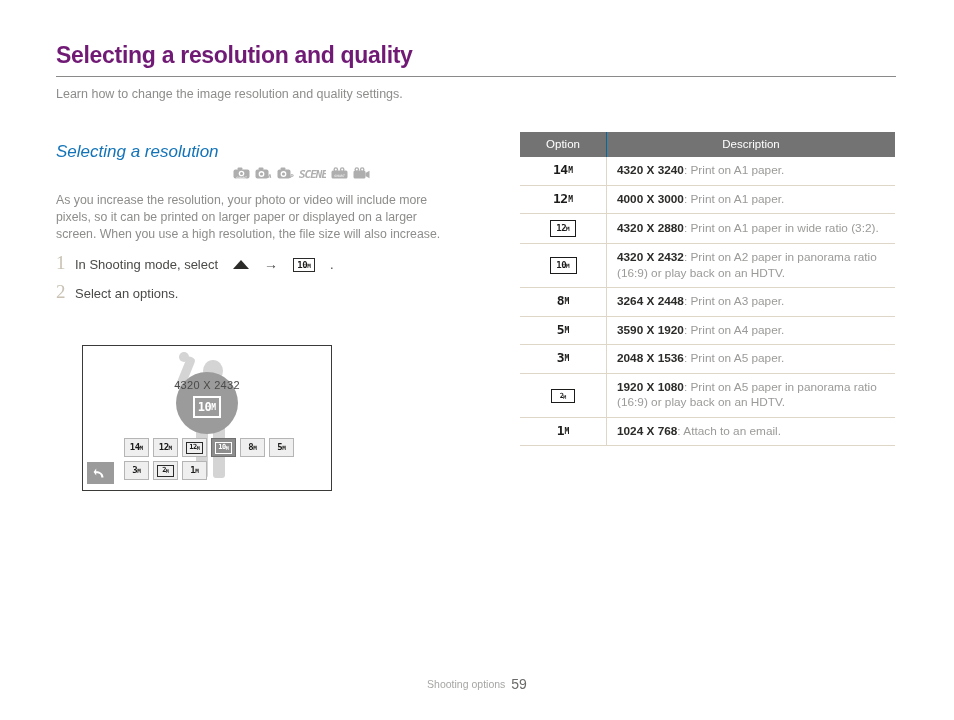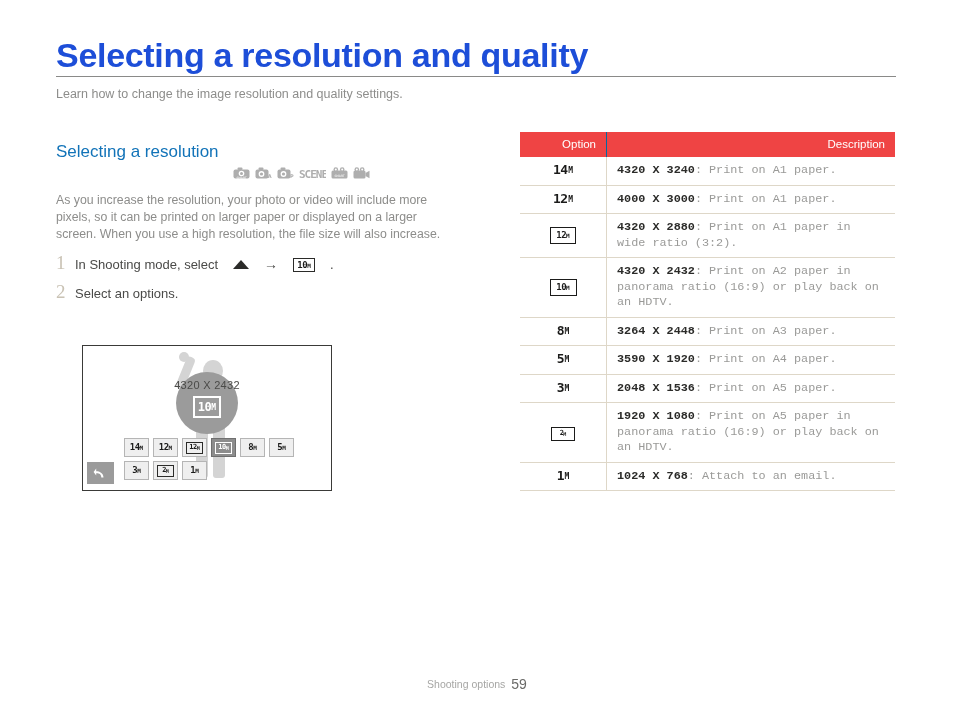--- a/index.html
+++ b/index.html
@@ -17,23 +17,23 @@
   }
 
   
   .page-title-wrap {
     position: absolute;
     left: 56px;
     top: 38px;
     width: 840px;
   }
   .page-title {
-    font-size: 34px;
+    font-size: 23px;
     font-weight: bold;
-    color: #1d4ed8;
+    color: #701a75;
     letter-spacing: -0.3px;
     line-height: 34px;
     margin: 0 0 4px 0;
     white-space: nowrap;
   }
   .title-rule {
     height: 1px;
     background: #8a8a88;
     width: 840px;
   }
@@ -49,20 +49,21 @@
     position: absolute;
     left: 56px;
     top: 124px;
     width: 420px;
   }
   .section-head-row {
     display: flex;
     align-items: center;
     gap: 14px;
     margin-bottom: 13px;
+    font-style: italic;
   }
   .section-title {
     font-size: 17px;
     color: #1273b8;
     line-height: 20px;
     white-space: nowrap;
   }
   .mode-icons {
     display: flex;
     align-items: center;
@@ -276,25 +277,25 @@
     left: 520px;
     top: 132px;
     width: 375px;
   }
   table.opt-table {
     border-collapse: collapse;
     width: 375px;
     table-layout: fixed;
   }
   table.opt-table th {
-    background: #ef4444;
+    background: #737373;
     color: #ffffff;
     font-weight: normal;
     font-size: 11.5px;
-    text-align: right;
+    text-align: center;
     padding: 5px 10px 6px 10px;
     line-height: 14px;
   }
   table.opt-table th.col-opt { width: 66px; }
   table.opt-table th.col-desc {
     border-left: 1px solid #0369a1;
   }
   table.opt-table td {
     border-bottom: 1px solid #ded7c8;
     padding: 6px 10px;
@@ -302,21 +303,21 @@
     font-size: 11.8px;
     line-height: 15.5px;
   }
   table.opt-table tr:first-child td { border-top: none; }
   td.icon-cell {
     width: 66px;
     text-align: center;
     border-right: 1px solid #ded7c8;
     padding: 7px 4px;
   }
-  td.desc-cell { color: #9a9a98; font-family: Liberation Mono, monospace; }
+  td.desc-cell { color: #9a9a98; }
   td.desc-cell b { color: #2b2b29; font-weight: bold; }
 
   
   .ic-plain {
     display: inline-flex; align-items: flex-end; justify-content: center;
   }
   .ic-plain .d {
     font-family: "DejaVu Sans Mono", monospace;
     font-weight: bold; font-size: 13px; line-height: 13px;
     color: #1b1b1a; letter-spacing: -0.5px;

